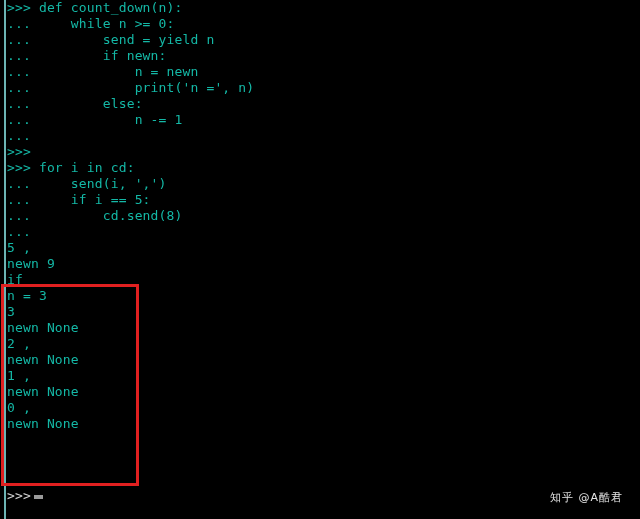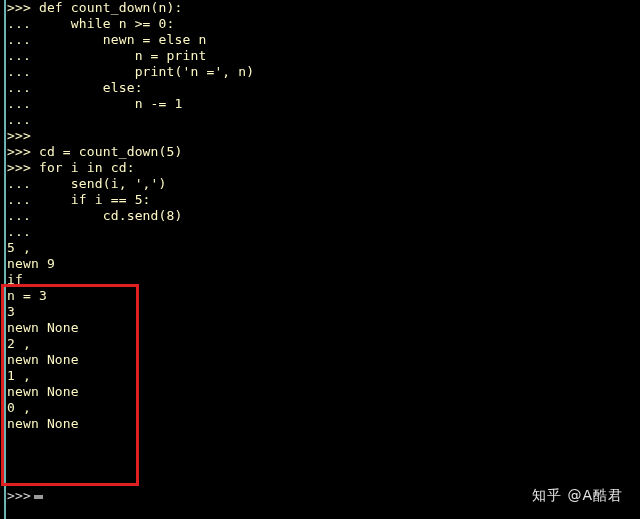--- a/index.html
+++ b/index.html
@@ -43,21 +43,21 @@
     padding: 0;
     margin: 0;
   }
 
   .line {
     height: 16px;
     line-height: 16px;
     font-size: 13px;
     font-family: "DejaVu Sans Mono", "Liberation Mono", monospace;
     white-space: pre;
-    color: #fef9c3;
+    color: #14b8a6;
     letter-spacing: 0.15px;
     padding-left: 7px;
     margin: 0;
   }
 
   
   #output-highlight-box {
     position: absolute;
     left: 1px;
     top: 284px;
@@ -92,45 +92,45 @@
     margin-left: 3px;
     position: relative;
     top: -1px;
   }
 
   #watermark {
     position: absolute;
     right: 17px;
     bottom: 14px;
     font-family: "DejaVu Sans", "Liberation Sans", sans-serif;
-    font-size: 14px;
+    font-size: 11px;
     color: #f2f2f2;
     letter-spacing: 1px;
     white-space: nowrap;
     opacity: 0.95;
   }
 </style>
 </head>
 <body>
 
 <div id="terminal" style="background: rgb(0, 0, 0); color: rgb(212, 212, 212);">
 
   <div id="gutter-rule" style="background: rgb(127, 212, 212);"></div>
 
   <div id="console-lines">
       <div class="line">&gt;&gt;&gt; def count_down(n):</div>
       <div class="line">...     while n &gt;= 0:</div>
-      <div class="line">...         newn = else n</div>
-      <div class="line">...             n = print</div>
+      <div class="line">...         send = yield n</div>
+      <div class="line">...         if newn:</div>
+      <div class="line">...             n = newn</div>
       <div class="line">...             print('n =', n)</div>
       <div class="line">...         else:</div>
       <div class="line">...             n -= 1</div>
       <div class="line">... </div>
       <div class="line">&gt;&gt;&gt; </div>
-      <div class="line">&gt;&gt;&gt; cd = count_down(5)</div>
       <div class="line">&gt;&gt;&gt; for i in cd:</div>
       <div class="line">...     send(i, ',')</div>
       <div class="line">...     if i == 5:</div>
       <div class="line">...         cd.send(8)</div>
       <div class="line">... </div>
       <div class="line">5 ,</div>
       <div class="line">newn 9</div>
       <div class="line">if</div>
       <div class="line">n = 3</div>
       <div class="line">3</div>

